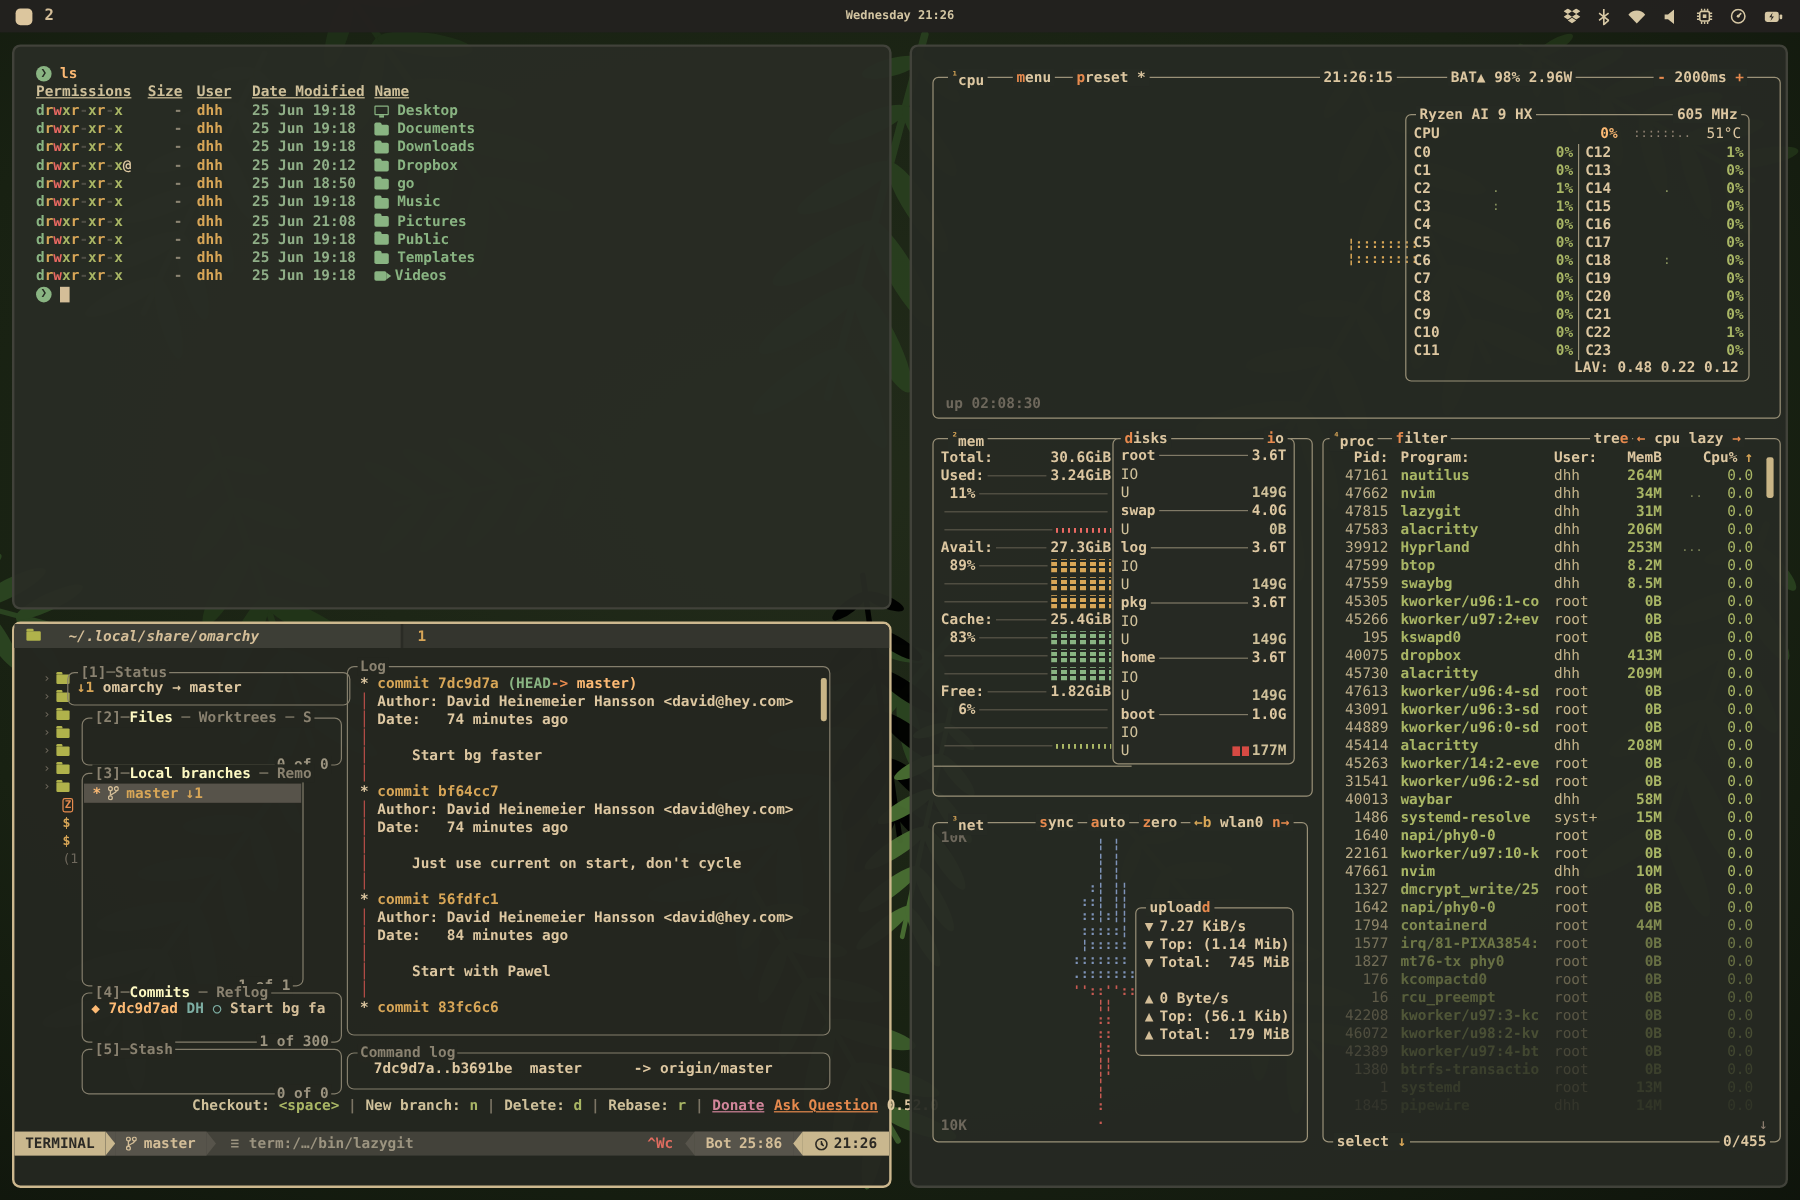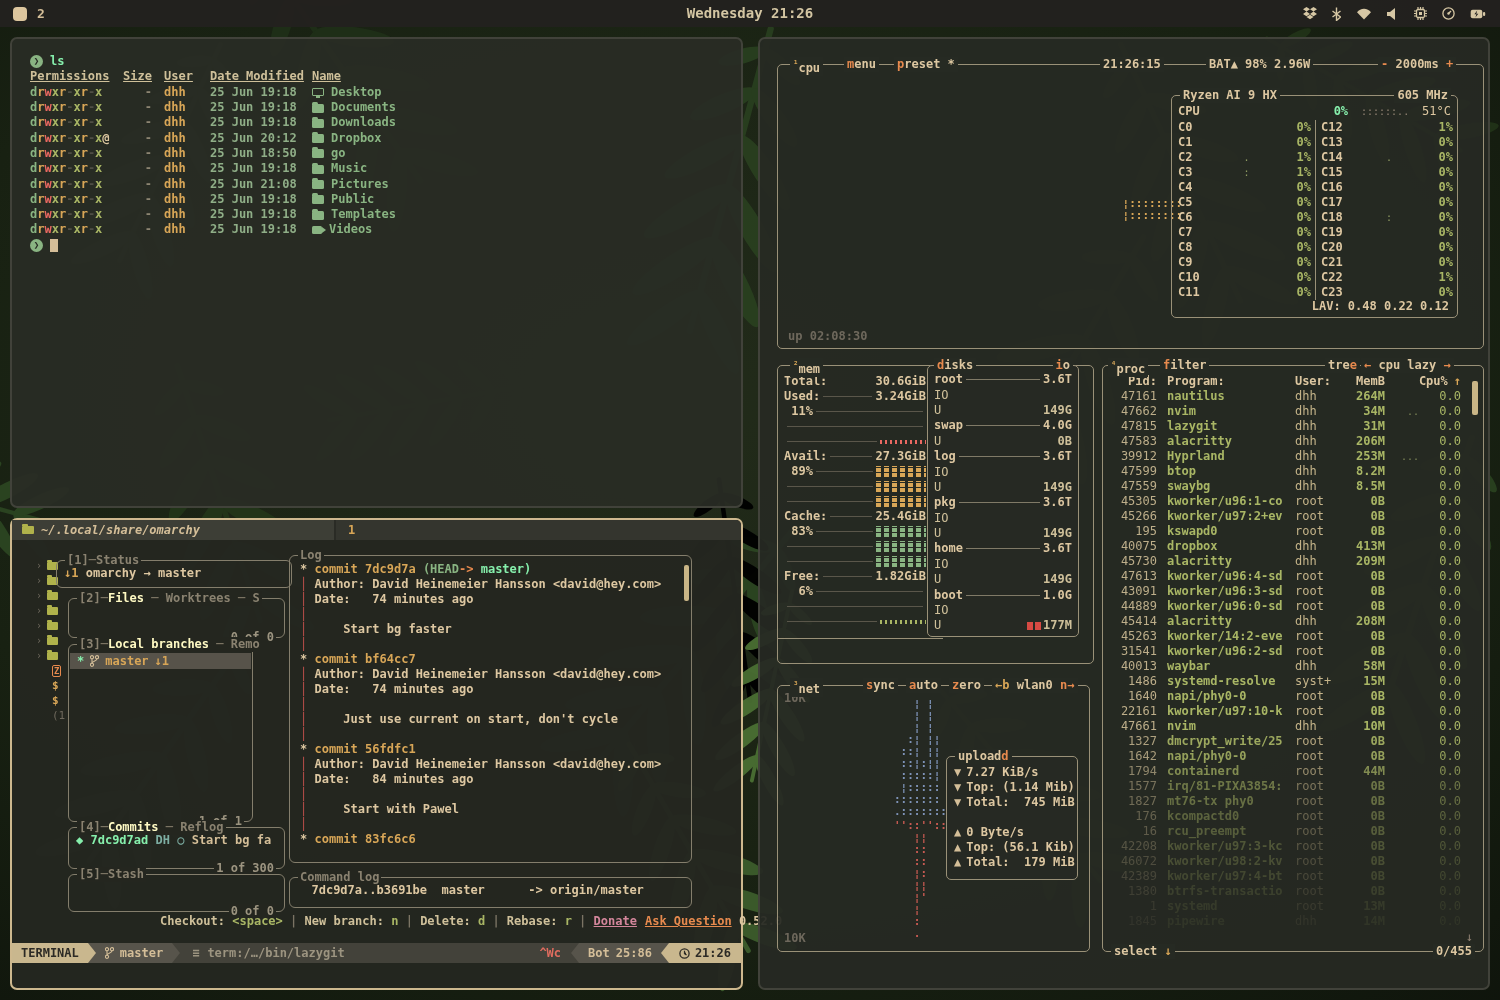--- a/index.html
+++ b/index.html
@@ -1,28 +1,28 @@
 <!DOCTYPE html>
 <html><head>
 <meta charset="utf-8">
 <style>
   * { margin:0; padding:0; box-sizing:border-box; }
   html,body { width:1500px; height:1000px; overflow:hidden; }
   body { position:relative; background:#12170e; font-family:"DejaVu Sans Mono",monospace; font-size:12px; line-height:15px; color:#d4be98; }
   .wallpaper { position:absolute; inset:0; z-index:0; }
   .b { font-weight:bold; }
-  .tan { color:#d4be98; } .wht { color:#ddc7a1; } .yel { color:#d8a657; } .org { color:#e78a4e; } .grn { color:#86efac; } .aqua { color:#89b482; } .blu { color:#7daea3; }
+  .tan { color:#d4be98; } .wht { color:#ddc7a1; } .yel { color:#d8a657; } .org { color:#e78a4e; } .grn { color:#fdba74; } .aqua { color:#89b482; } .blu { color:#7daea3; }
   .dim { color:#928374; } .dim2 { color:#6e685c; }
 
   
   .topbar { position:absolute; left:0; top:0; width:1500px; height:27px; background:rgba(35,33,31,.97); z-index:5; display:flex; align-items:center; }
   .tb-left { display:flex; align-items:center; gap:10px; padding-left:13px; width:420px; }
   .ws-active { width:14px; height:14px; border-radius:4px; background:#dcc69e; }
   .ws-num { color:#d4be98; font-weight:bold; font-size:13px; }
-  .tb-clock { flex:1; text-align:center; font-weight:bold; font-size:14px; color:#d3c5a2; }
+  .tb-clock { flex:1; text-align:center; font-weight:bold; font-size:10px; color:#d3c5a2; }
   .tb-right { display:flex; align-items:center; gap:15px; padding-right:14px; width:420px; justify-content:flex-end; }
   .tb-right svg { display:block; }
 
   
   .window { position:absolute; border-radius:7px; z-index:2; }
   .win-ls { left:10px; top:37px; width:733px; height:471px; border:2px solid #41423a; background:rgba(41,44,37,.93); }
   .win-git { left:10px; top:518px; width:733px; height:472px; border:2px solid #cdb88e; background:rgba(36,38,32,.96); }
   .win-btop { left:758px; top:37px; width:732px; height:953px; border:2px solid #41423a; background:rgba(38,41,35,.94); }
 
   
@@ -41,21 +41,21 @@
   .lsicon.folder { width:12px; height:9px; background:#89b482; border-radius:1.5px; margin-top:1px; }
   .lsicon.folder::before { content:""; position:absolute; top:-2px; left:0; width:6px; height:3px; background:#89b482; border-radius:1.5px 1.5px 0 0; }
   .lsicon.monitor { width:12px; height:8px; border:1.5px solid #89b482; border-radius:1px; }
   .lsicon.monitor::after { content:""; position:absolute; left:3px; bottom:-3px; width:4px; height:2px; background:#89b482; }
   .lsicon.camera { width:10px; height:8px; background:#89b482; border-radius:1.5px; margin-top:1px; }
   .lsicon.camera::after { content:""; position:absolute; right:-4px; top:1px; border-left:4px solid #89b482; border-top:3px solid transparent; border-bottom:3px solid transparent; }
   .cursor { display:inline-block; width:8px; height:13px; background:#d4be98; }
 
   
   .winbar { height:20px; display:flex; align-items:center; background:#34352e; border-radius:5px 5px 0 0; }
-  .wb-path { display:flex; align-items:center; gap:7px; background:#3d3e36; height:20px; padding:0 10px; width:322px; }
+  .wb-path { display:flex; align-items:center; gap:23px; background:#3d3e36; height:20px; padding:0 10px; width:322px; }
   .wb-folder { width:12px; height:8px; background:#b0b24b; border-radius:1px; position:relative; flex:0 0 12px; }
   .wb-folder::before { content:""; position:absolute; top:-2px; left:0; width:6px; height:2px; background:#b0b24b; border-radius:1px 1px 0 0; }
   .wb-path span { font-style:italic; font-weight:bold; color:#d4be98; }
   .wb-div { width:2px; height:20px; background:#2a2b25; }
   .wb-tab { padding:0 12px; color:#d8a657; font-weight:bold; }
   .git-body { position:absolute; top:20px; left:0; right:0; bottom:0; }
   .ft-strip { position:absolute; left:24px; top:18px; width:34px; }
   .ft-row { height:15px; display:flex; align-items:center; gap:5px; }
   .ft-chev { color:#6e685c; font-size:10px; width:6px; }
   .fticon { display:inline-block; position:relative; }

